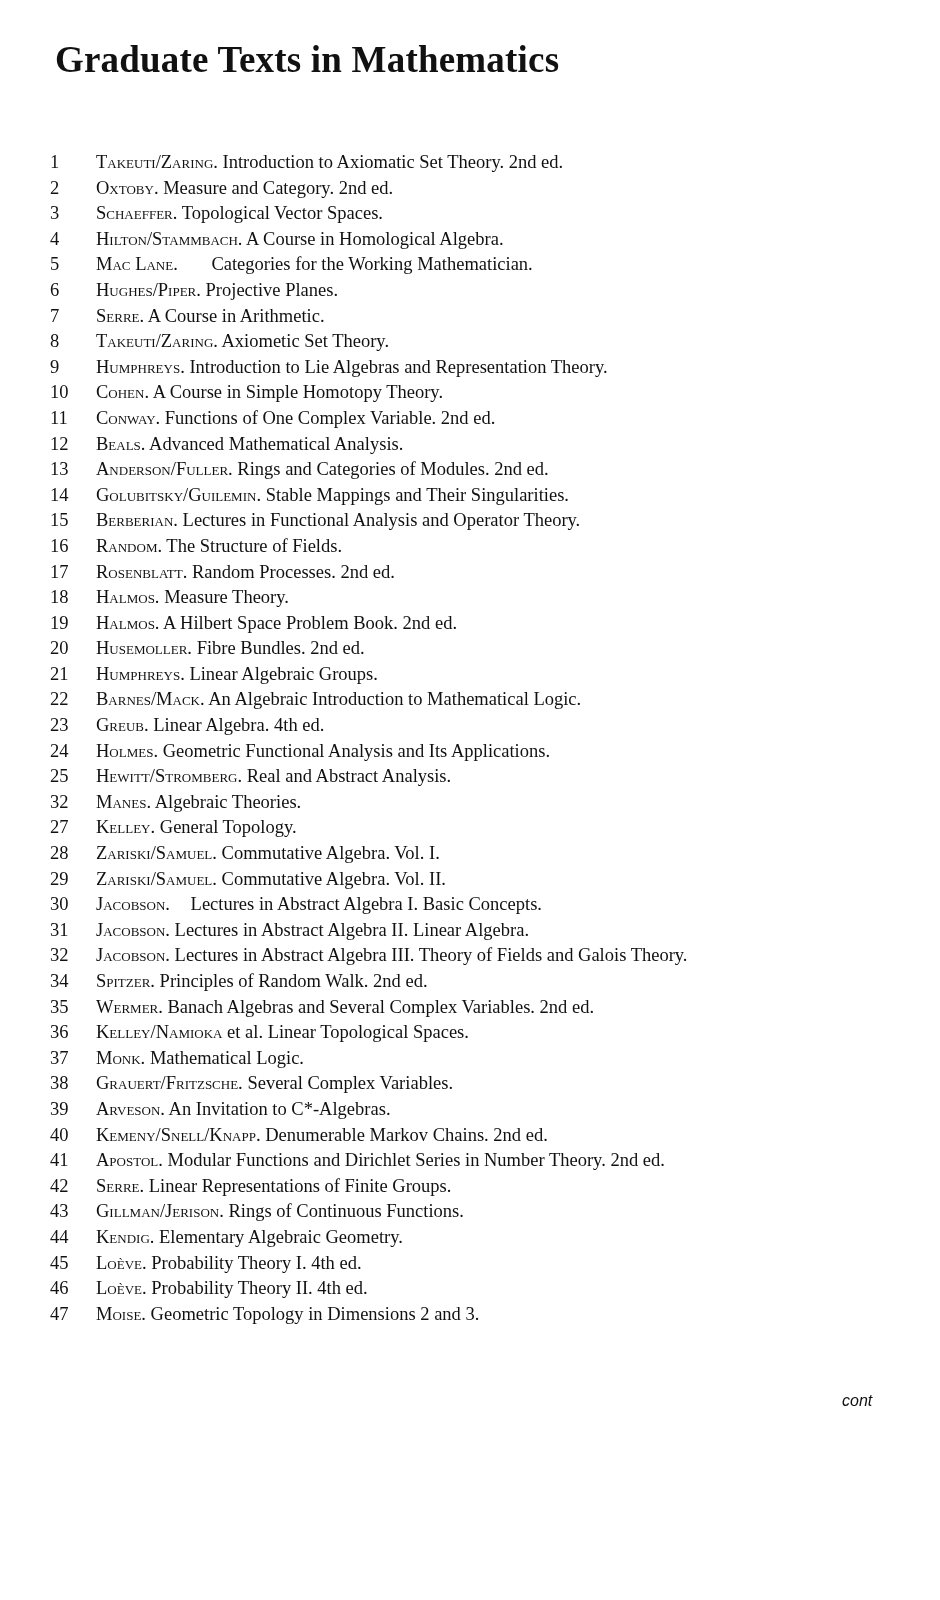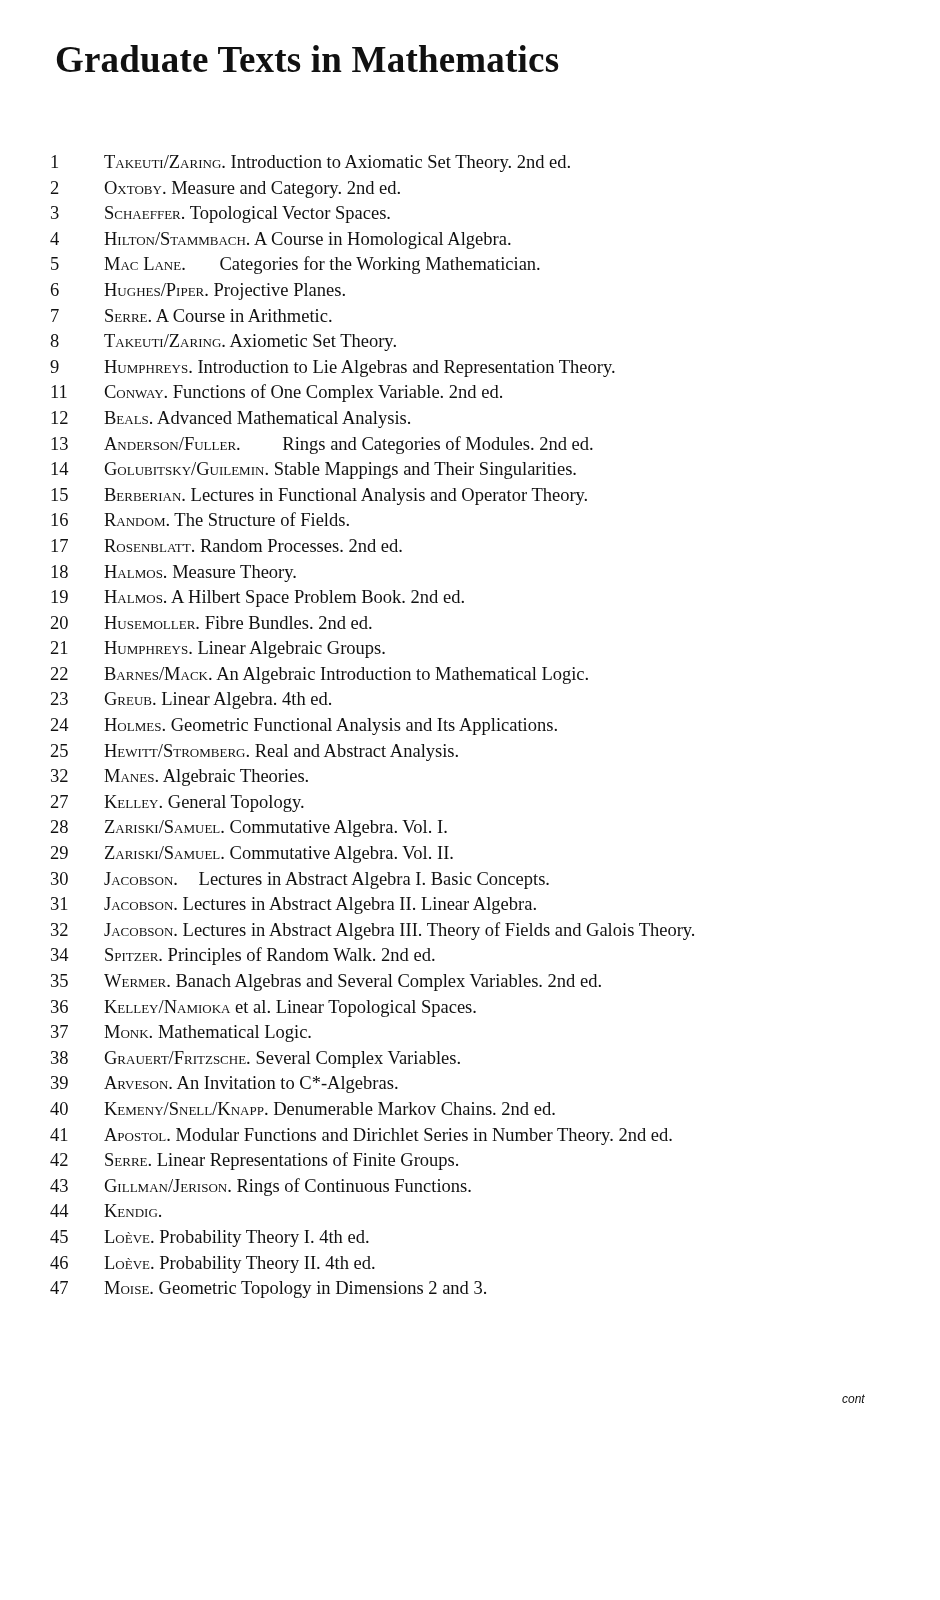--- a/index.html
+++ b/index.html
@@ -10,25 +10,25 @@
   .title {
     position: absolute; left: 55px; top: 38px;
     font-size: 37px; font-weight: bold; letter-spacing: 0.2px; margin: 0;
   }
   .list { position: absolute; left: 50px; top: 150px; width: 860px; }
   .row {
     display: flex; align-items: baseline;
     height: 25.6px; font-size: 18.5px; line-height: 25.6px; white-space: nowrap;
   }
   .num { width: 42px; flex: none; text-align: left; }
-  .author { font-variant: small-caps; margin-left: 12px; }
+  .author { font-variant: small-caps; margin-left: 4px; }
   .rest { margin-left: 0; }
   .cont {
     position: absolute; left: 842px; top: 1392px;
-    font-style: italic; font-size: 12px; font-family: "Liberation Sans", sans-serif;
+    font-style: italic; font-size: 16px; font-family: "Liberation Sans", sans-serif;
   }
 </style>
 </head>
 <body>
 
 <h1 class="title">Graduate Texts in Mathematics</h1>
 
 <div class="list" id="series-list">
     <div class="row">
       <span class="num">1</span>
@@ -69,33 +69,38 @@
       <span class="num">8</span>
       <span class="author">Takeuti/Zaring.</span>
       <span class="rest" style="white-space: pre;"> Axiometic Set Theory.</span>
     </div>
     <div class="row">
       <span class="num">9</span>
       <span class="author">Humphreys.</span>
       <span class="rest" style="white-space: pre;"> Introduction to Lie Algebras and Representation Theory.</span>
     </div>
     <div class="row">
+      <span class="num">10</span>
+      <span class="author">Cohen.</span>
+      <span class="rest" style="white-space: pre;"> A Course in Simple Homotopy Theory.</span>
+    </div>
+    <div class="row">
       <span class="num">11</span>
       <span class="author">Conway.</span>
       <span class="rest" style="white-space: pre;"> Functions of One Complex Variable. 2nd ed.</span>
     </div>
     <div class="row">
       <span class="num">12</span>
       <span class="author">Beals.</span>
       <span class="rest" style="white-space: pre;"> Advanced Mathematical Analysis.</span>
     </div>
     <div class="row">
       <span class="num">13</span>
       <span class="author">Anderson/Fuller.</span>
-      <span class="rest" style="white-space: pre; margin-left: 37px;"> Rings and Categories of Modules. 2nd ed.</span>
+      <span class="rest" style="white-space: pre;"> Rings and Categories of Modules. 2nd ed.</span>
     </div>
     <div class="row">
       <span class="num">14</span>
       <span class="author">Golubitsky/Guilemin.</span>
       <span class="rest" style="white-space: pre;"> Stable Mappings and Their Singularities.</span>
     </div>
     <div class="row">
       <span class="num">15</span>
       <span class="author">Berberian.</span>
       <span class="rest" style="white-space: pre;"> Lectures in Functional Analysis and Operator Theory.</span>
@@ -231,20 +236,21 @@
       <span class="rest" style="white-space: pre;"> Linear Representations of Finite Groups.</span>
     </div>
     <div class="row">
       <span class="num">43</span>
       <span class="author">Gillman/Jerison.</span>
       <span class="rest" style="white-space: pre;"> Rings of Continuous Functions.</span>
     </div>
     <div class="row">
       <span class="num">44</span>
       <span class="author">Kendig.</span>
+      <span class="rest" style="white-space: pre;"> Elementary Algebraic Geometry.</span>
     </div>
     <div class="row">
       <span class="num">45</span>
       <span class="author">Loève.</span>
       <span class="rest" style="white-space: pre;"> Probability Theory I. 4th ed.</span>
     </div>
     <div class="row">
       <span class="num">46</span>
       <span class="author">Loève.</span>
       <span class="rest" style="white-space: pre;"> Probability Theory II. 4th ed.</span>

